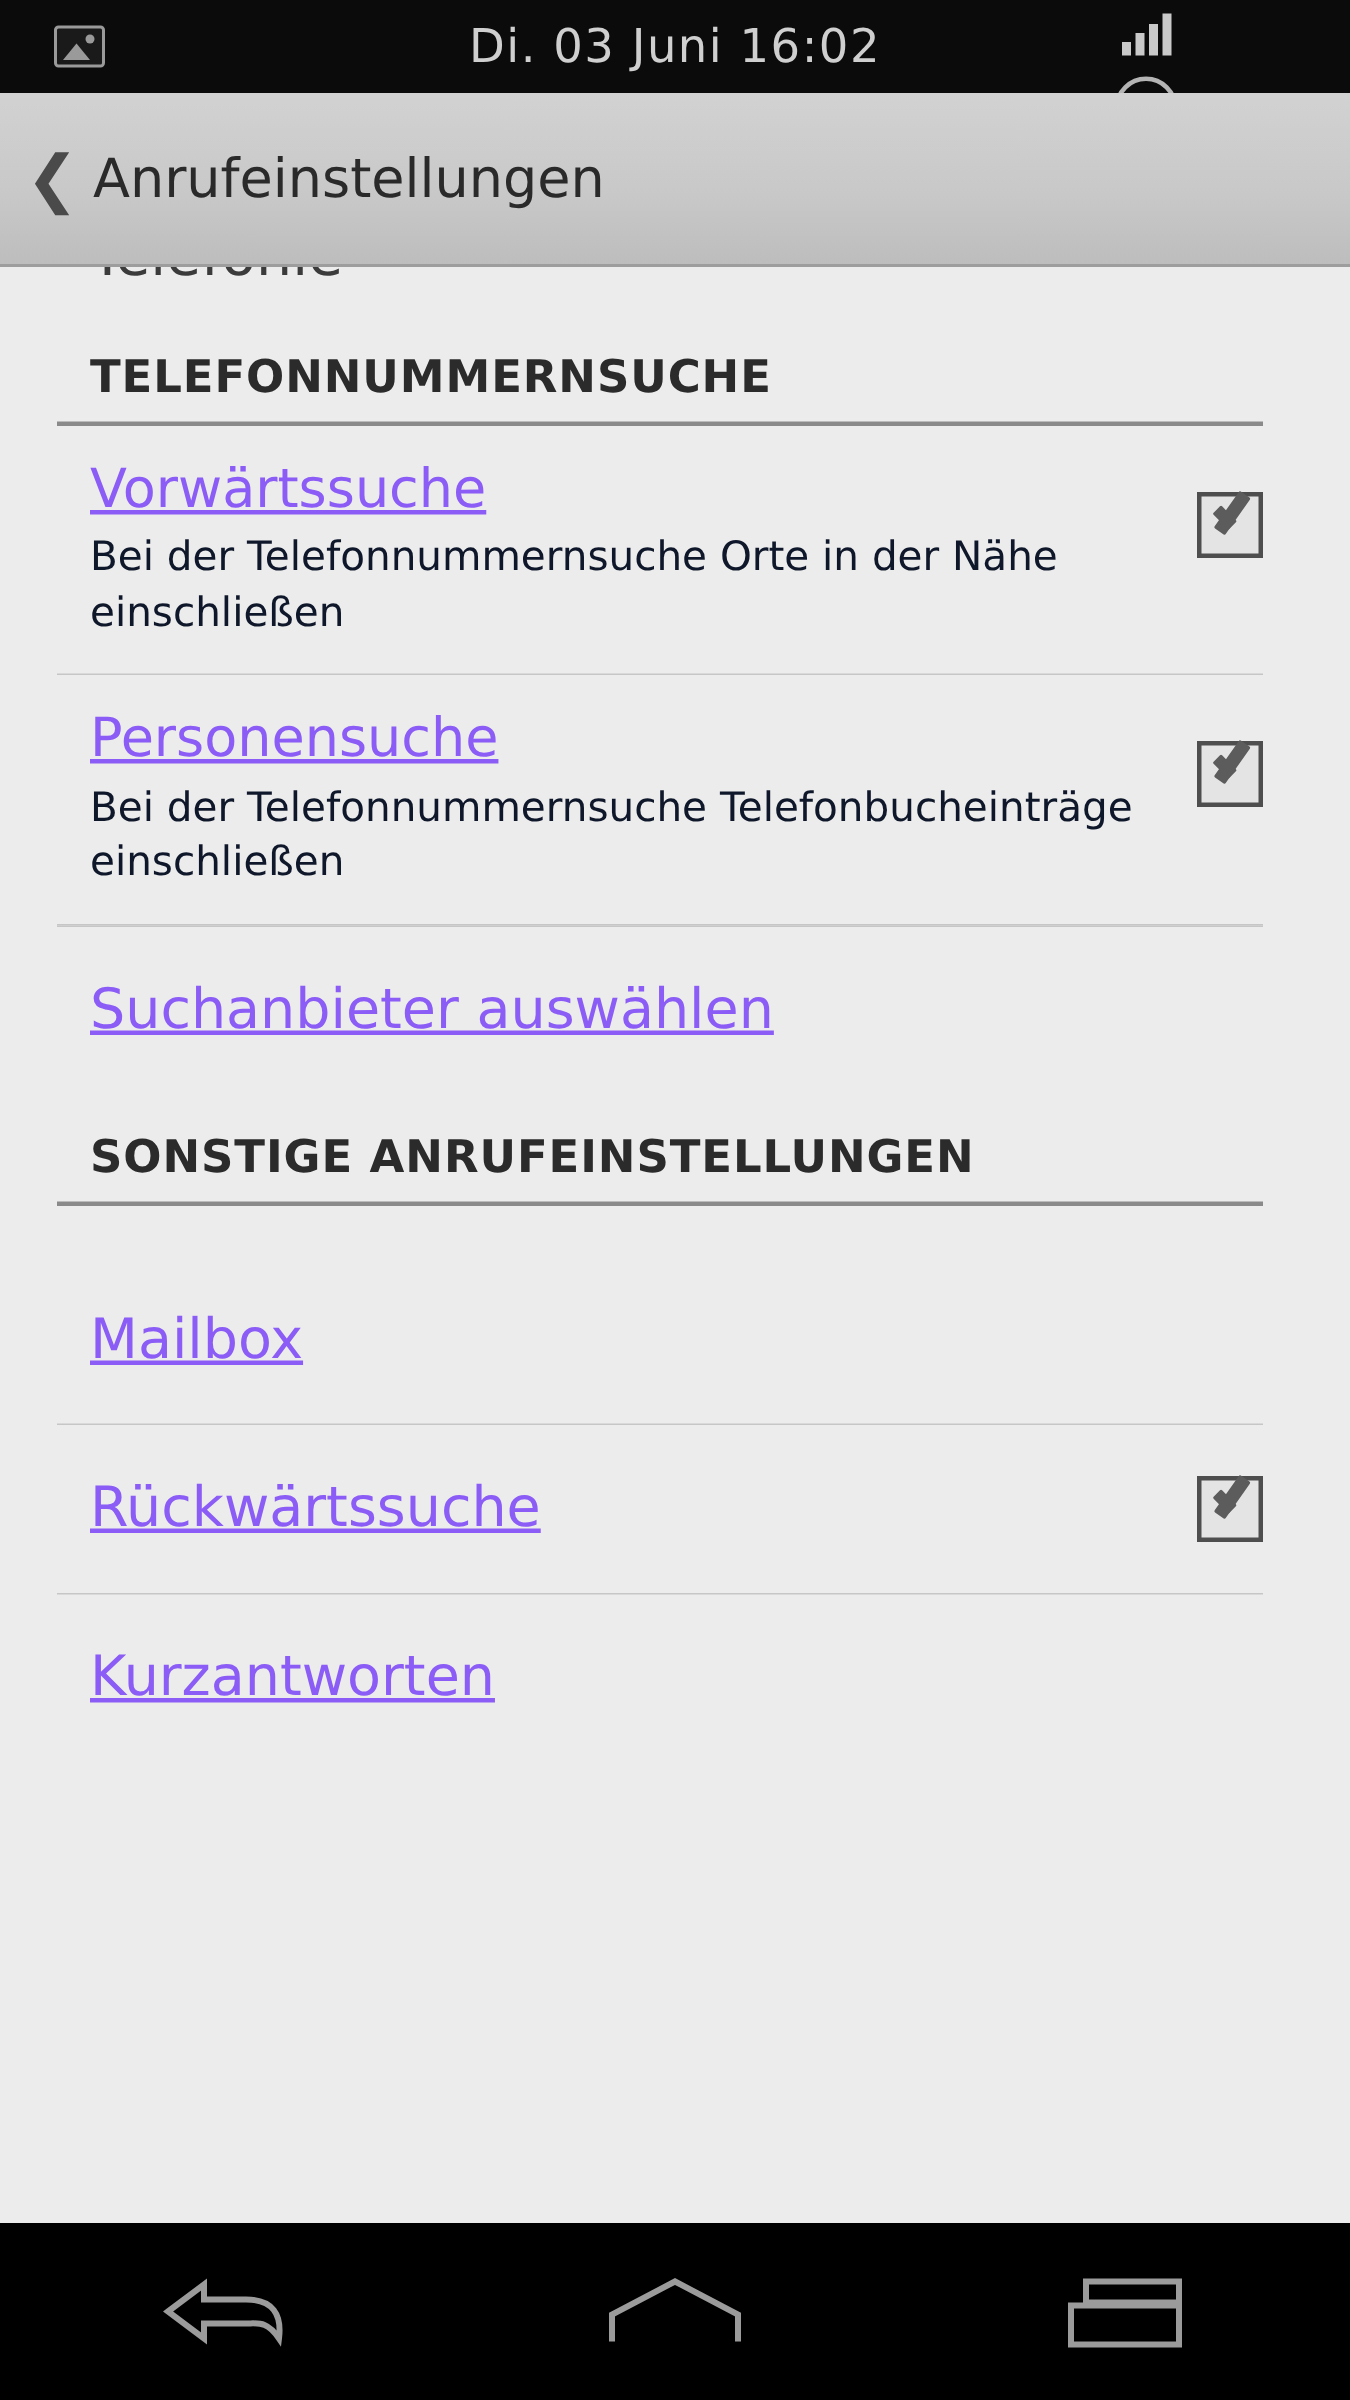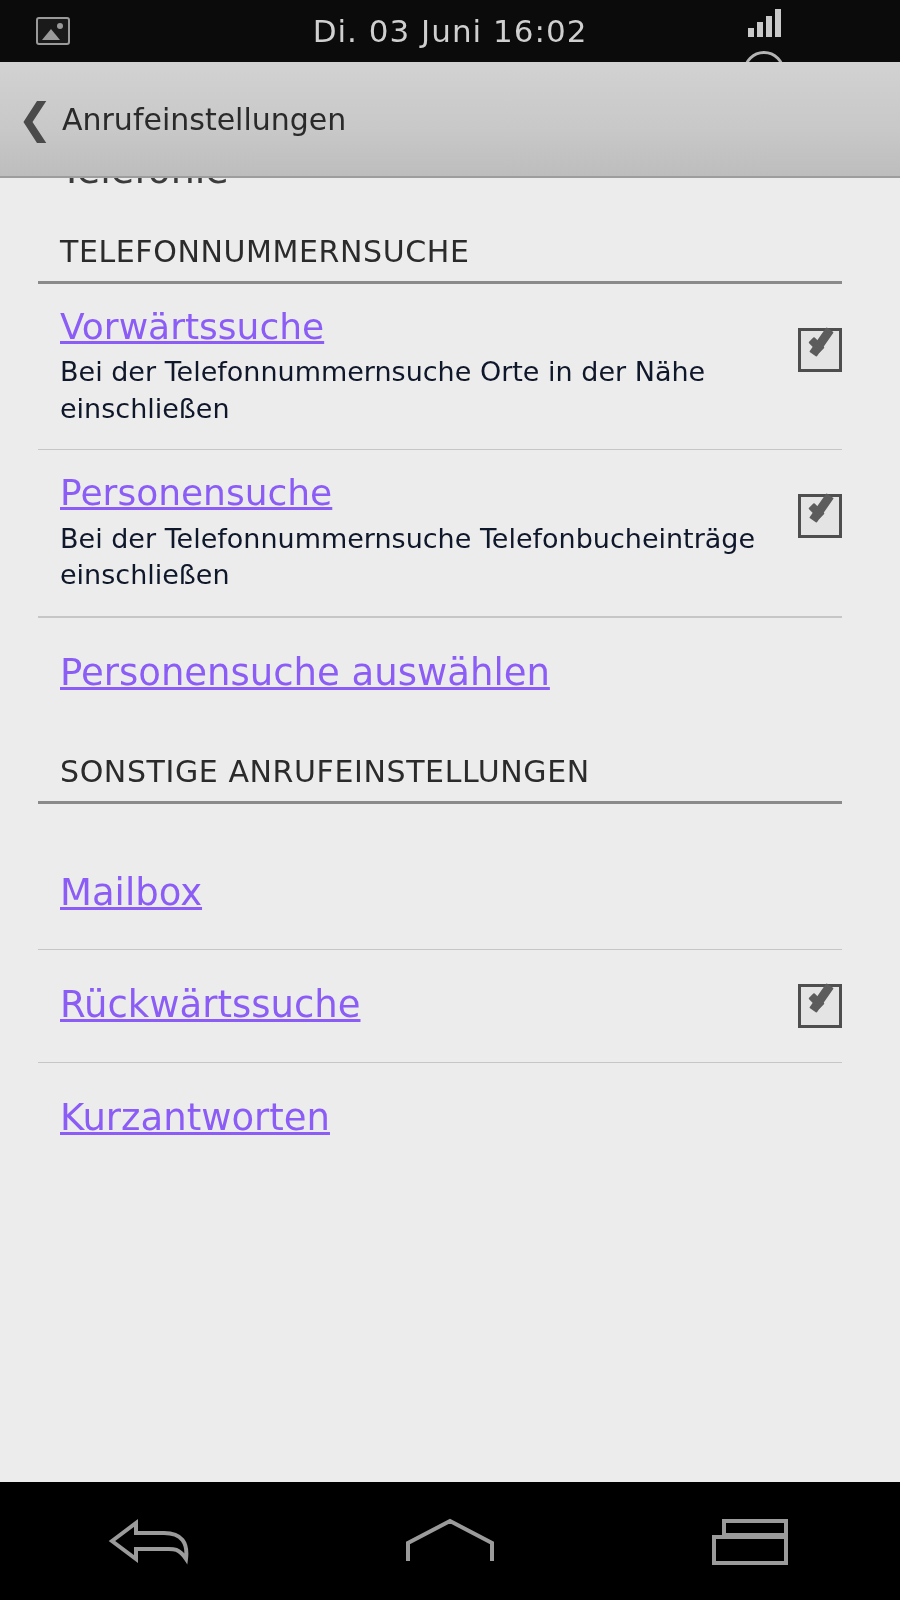--- a/index.html
+++ b/index.html
@@ -127,21 +127,21 @@
     flex: 0 0 auto;
   }
   .back-chevron {
     font-size: 42px;
     color: #4a4a4a;
     width: 42px;
     text-align: center;
     line-height: 1;
   }
   .actionbar-title {
-    font-size: 30px;
+    font-size: 36px;
     color: #2a2a2a;
     margin-left: 6px;
   }
 
   
   .content {
     flex: 1 1 auto;
     background: #ececec;
     position: relative;
     overflow: hidden;
@@ -156,21 +156,21 @@
     position: absolute;
     left: 60px;
     top: -30px;
     font-size: 38px;
     color: #3b3b3b;
   }
 
   .section-header {
     padding: 26px 0 12px 60px;
     font-size: 30px;
-    font-weight: normal;
+    font-weight: bold;
     letter-spacing: 0.6px;
     color: #2b2b2b;
   }
   .section-rule {
     height: 3px;
     background: #8a8a8a;
     margin: 0 58px 0 38px;
   }
 
   .row {
@@ -309,21 +309,21 @@
       <div class="checkbox">
           <span class="tick"></span>
         </div>
     </div>
     <div class="row-divider"></div>
 
     <div class="row-divider"></div>
 
     <div class="row simple">
       <div class="row-texts">
-        <div class="row-title">Personensuche auswählen</div>
+        <div class="row-title">Suchanbieter auswählen</div>
       </div>
     </div>
 
     <div class="section-header">SONSTIGE ANRUFEINSTELLUNGEN</div>
     <div class="section-rule"></div>
 
     <div class="spacer-lg"></div>
 
     <div class="row simple">
       <div class="row-texts">

